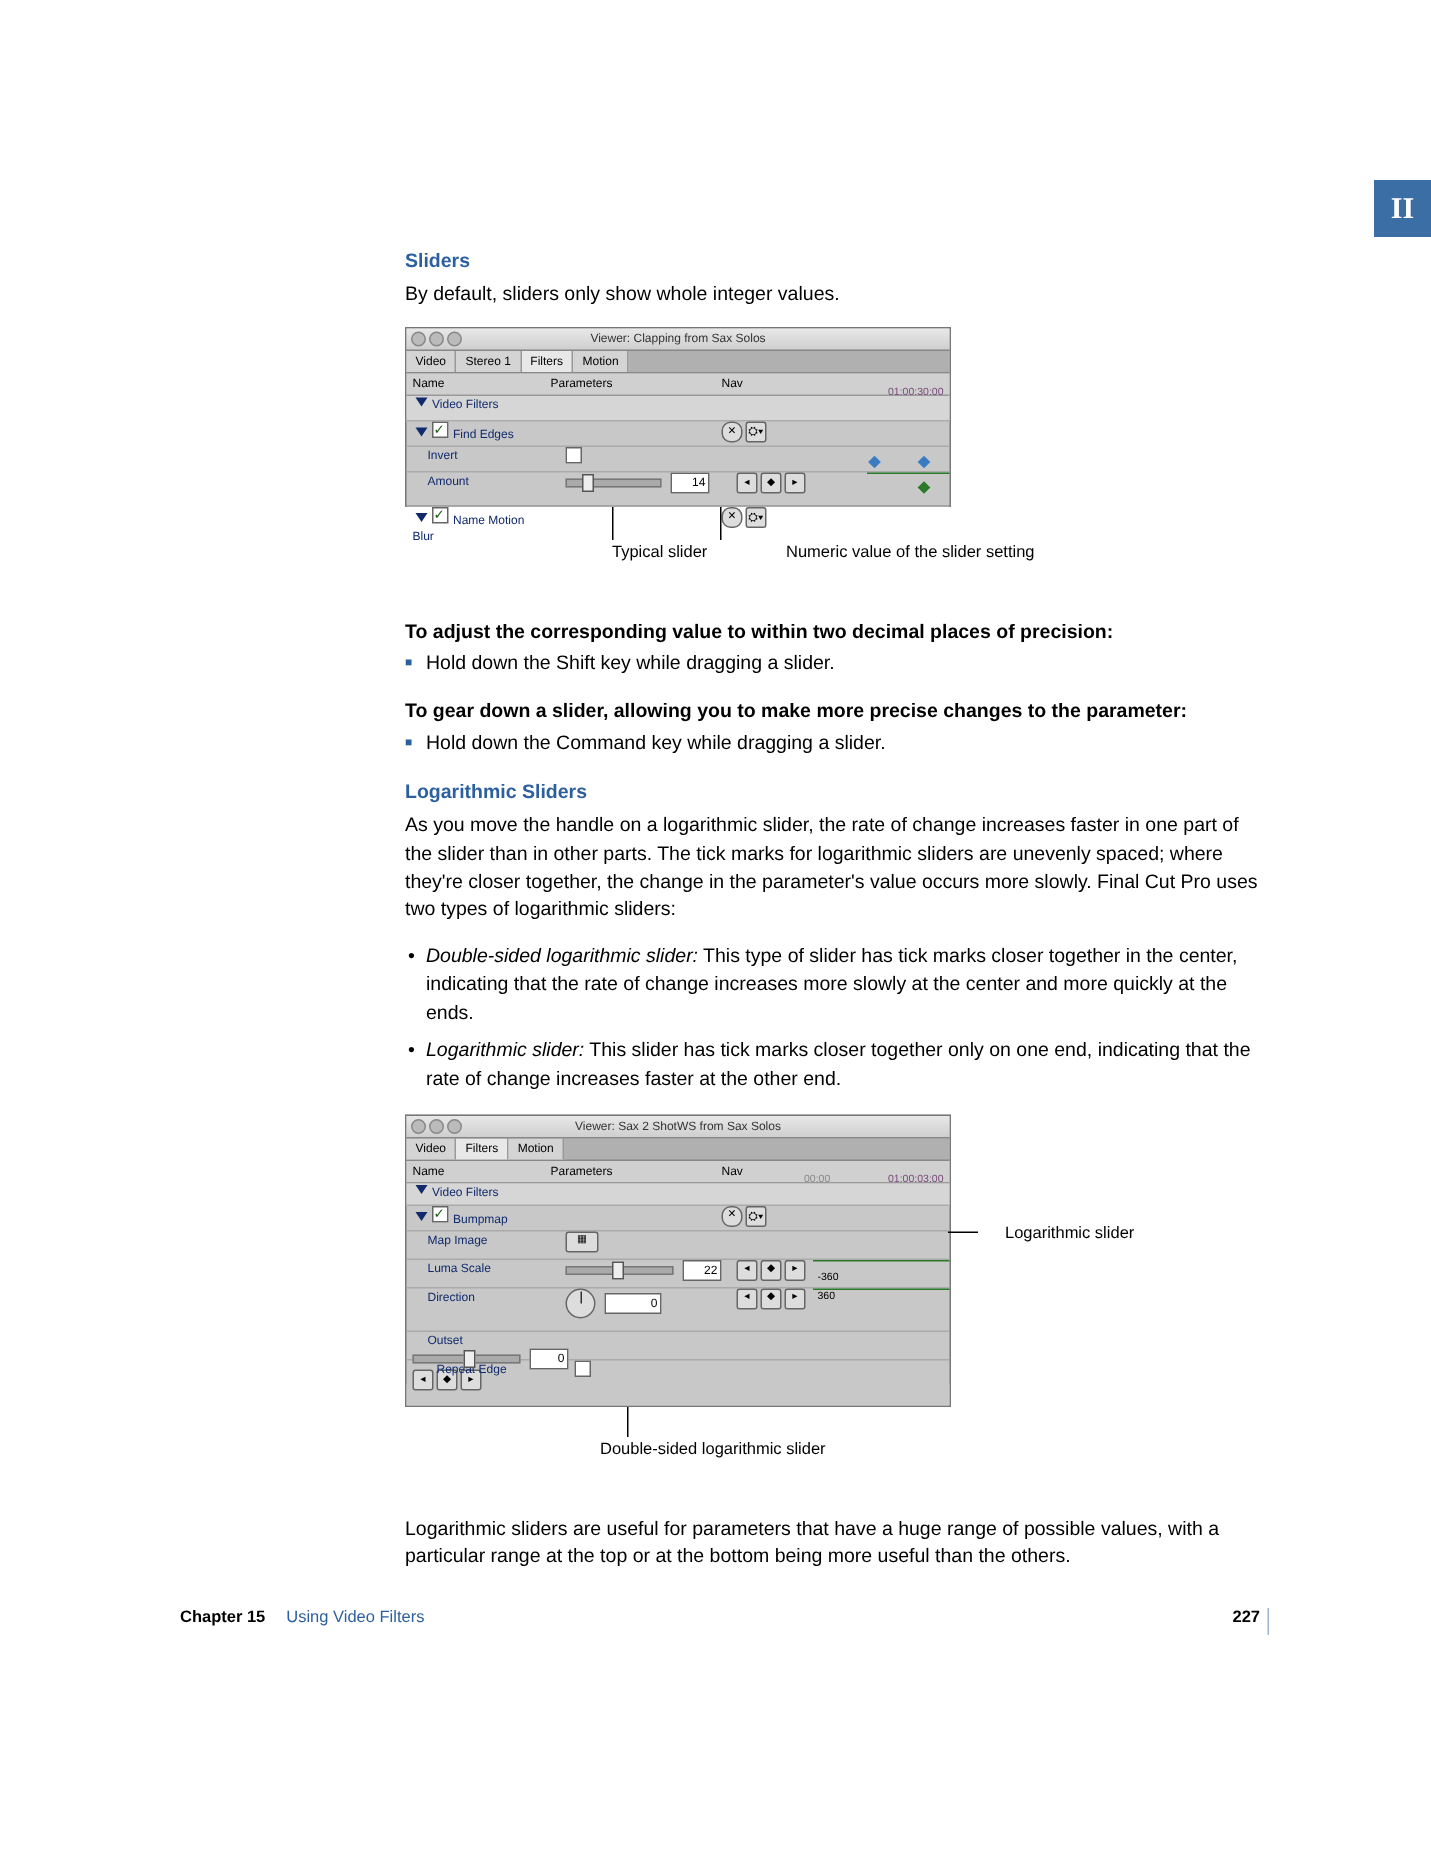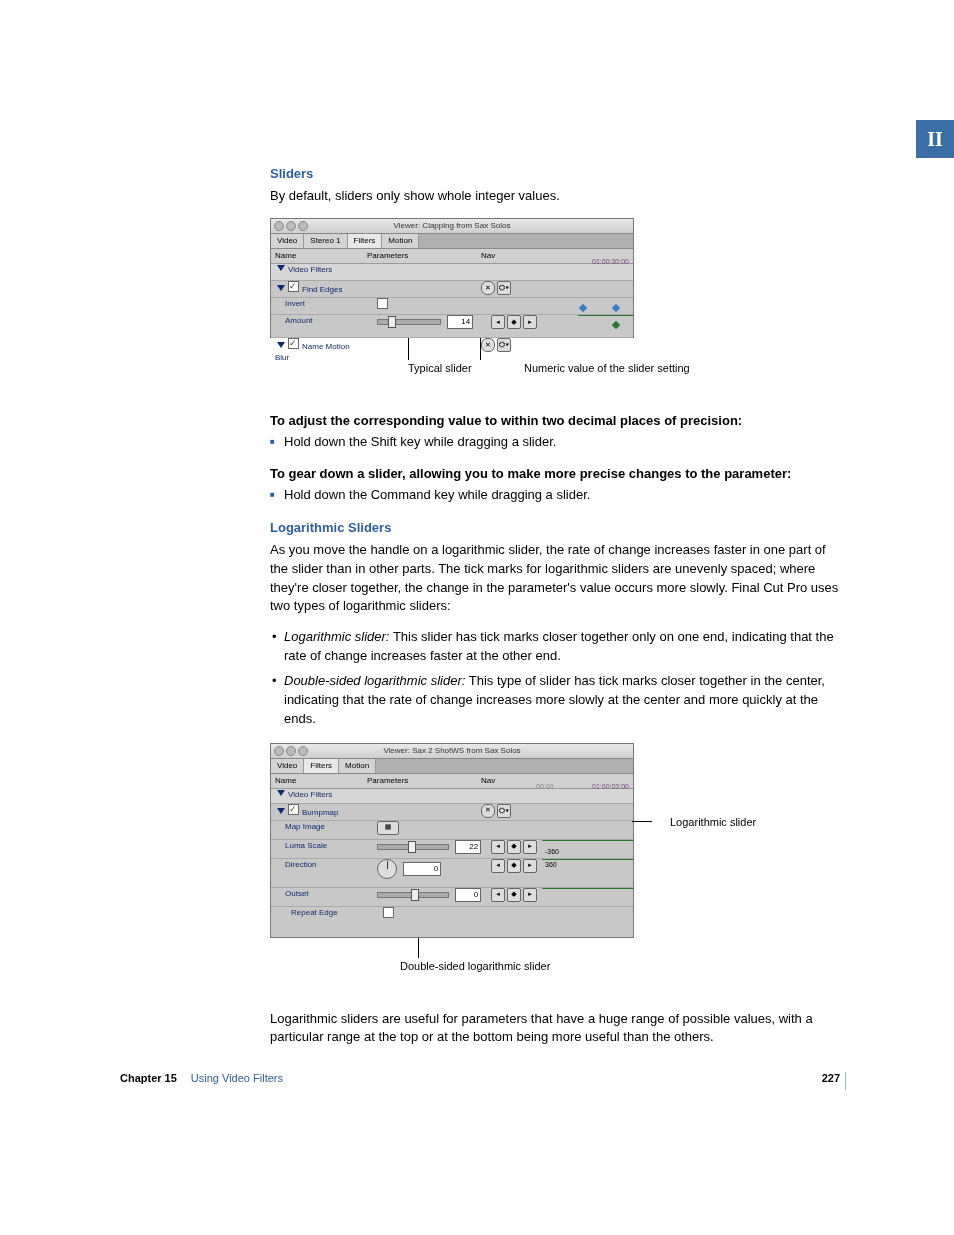--- a/index.html
+++ b/index.html
@@ -199,22 +199,22 @@
     </ul>
 
   <p class="bold-line">To gear down a slider, allowing you to make more precise changes to the parameter:</p>
   <ul class="sq">
       <li><span>Hold down the Command key while dragging a slider.</span></li>
     </ul>
 
   <h3 class="blue" style="margin-top:14px;">Logarithmic Sliders</h3>
   <p>As you move the handle on a logarithmic slider, the rate of change increases faster in one part of the slider than in other parts. The tick marks for logarithmic sliders are unevenly spaced; where they're closer together, the change in the parameter's value occurs more slowly. Final Cut Pro uses two types of logarithmic sliders:</p>
   <ul class="dot">
+    <li><em class="term">Double-sided logarithmic slider:</em><span>  This type of slider has tick marks closer together in the center, indicating that the rate of change increases more slowly at the center and more quickly at the ends.</span></li>
     <li><em class="term">Logarithmic slider:</em><span>  This slider has tick marks closer together only on one end, indicating that the rate of change increases faster at the other end.</span></li>
-    <li><em class="term">Double-sided logarithmic slider:</em><span>  This type of slider has tick marks closer together in the center, indicating that the rate of change increases more slowly at the center and more quickly at the ends.</span></li>
   </ul>
 
   <div class="figwrap fig2" style="position:relative;">
     <div class="panel">
       <div class="titlebar">
         <div class="traffic">
             <span></span>
             <span></span>
             <span></span>
           </div>
@@ -294,21 +294,21 @@
               <span class="keybtn">▸</span>
             </div>
           </div>
         <div class="c-tl">
             <div style="position:absolute;inset:0;background:#d0d0d0;"></div>
           <span style="position:absolute;left:3px;top:1px;font-size:7px;">360</span>
           <span style="position:absolute;left:3px;bottom:1px;font-size:7px;">-360</span>
           <div style="position:absolute;left:0;right:0;top:50%;height:1px;background:#2a7a2a;"></div>
         </div>
       </div>
-      <div class="prow" style="height:18px;">
+      <div class="prow" style="height:18px;flex-direction:column;">
         <div class="c-name" style="padding-left:14px;">Outset</div>
         <div class="c-param">
           <span class="slider" style="width:70px;"><span class="thumb" style="left:33px;"></span></span>
           <span class="numbox">0</span>
         </div>
         <div class="c-nav">
             <div class="nav-btns">
               <span class="keybtn">◂</span>
               <span class="keybtn">◆</span>
               <span class="keybtn">▸</span>

